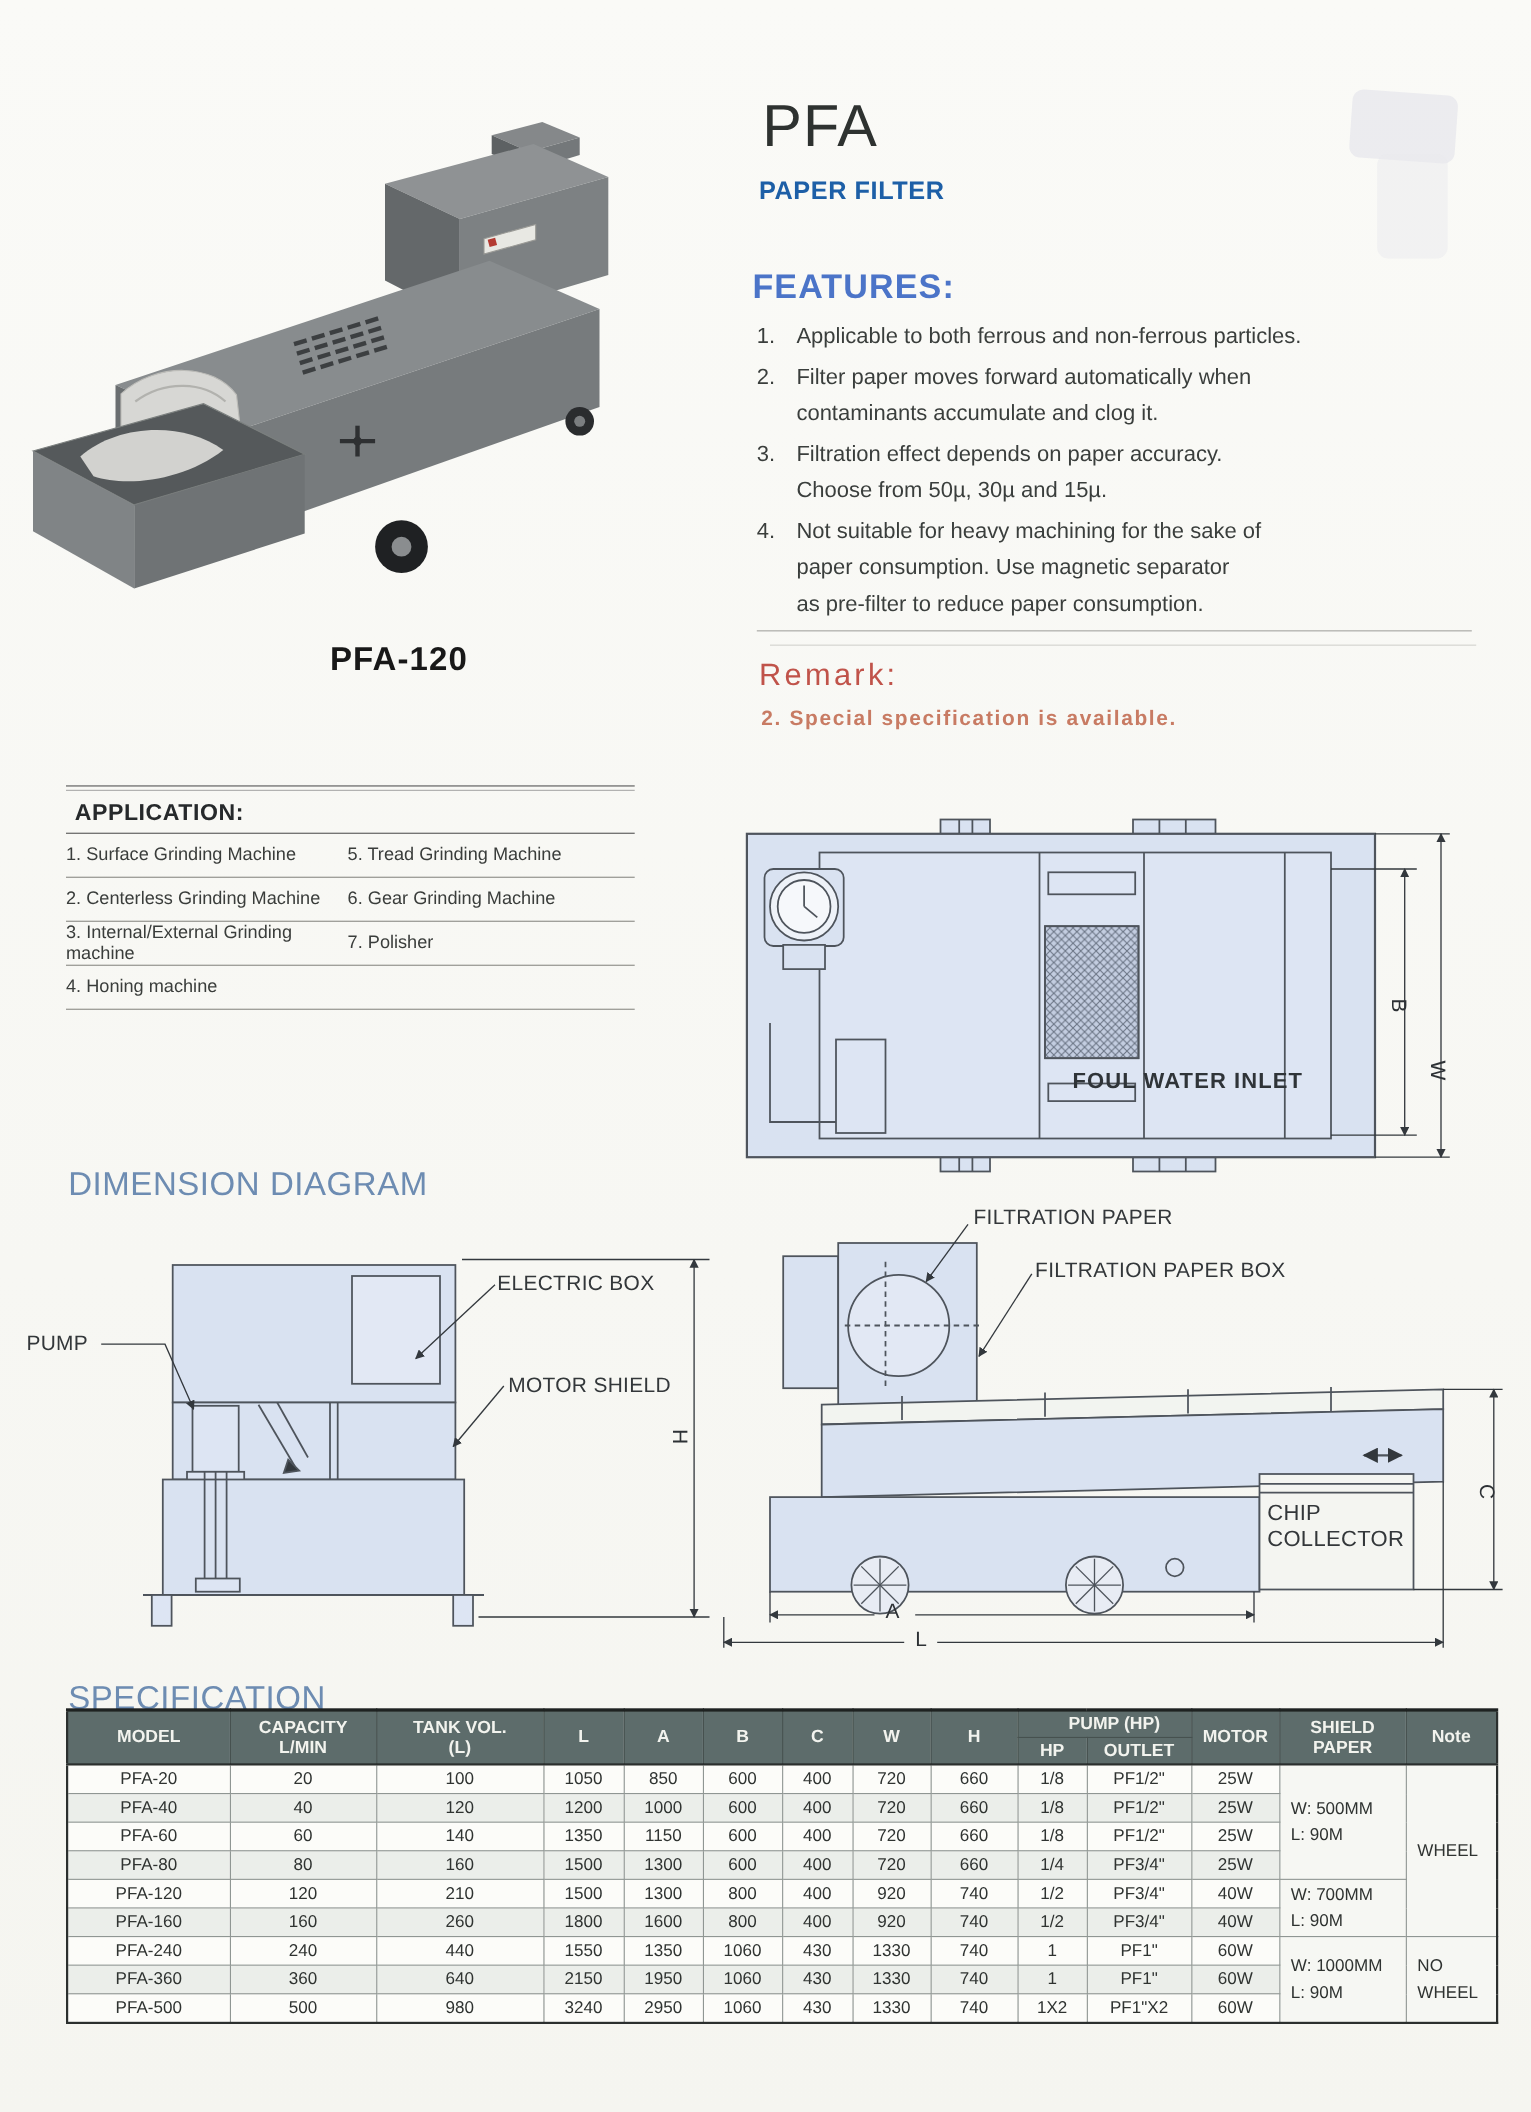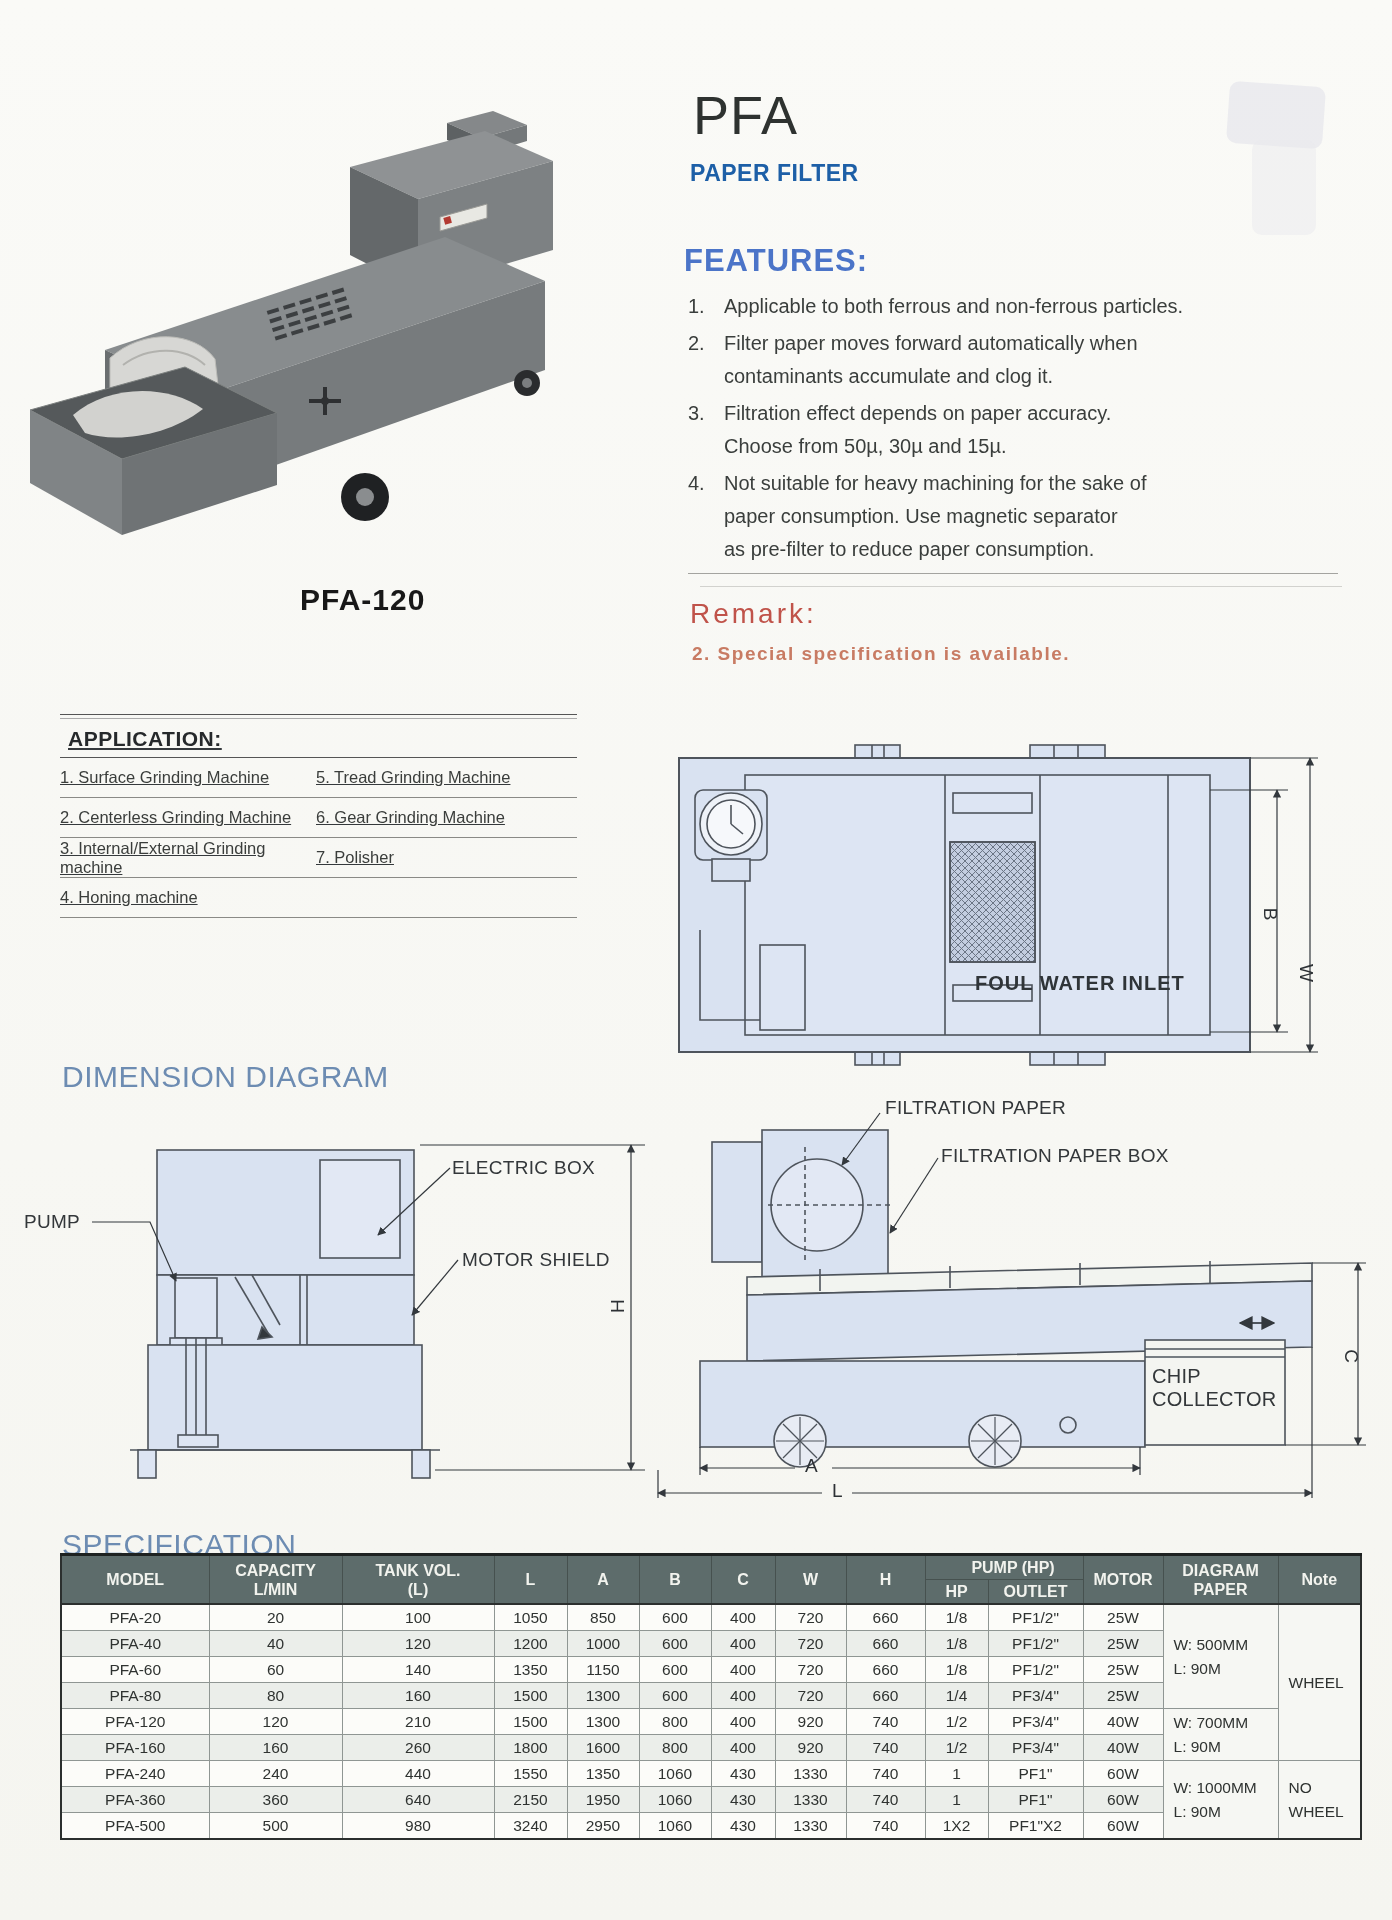--- a/index.html
+++ b/index.html
@@ -18,21 +18,21 @@
   .app-h{font-size:21px;font-weight:700;color:#26292b;letter-spacing:.5px;}
 
   
   .feat-item{display:flex;font-size:20px;color:#3a3e3c;line-height:33px;margin-bottom:4px;}
   .feat-num{width:36px;flex:none;}
   .feat-text{white-space:pre-line;flex:1;}
 
   .remark-item{font-size:19px;font-weight:700;color:#c87b63;letter-spacing:1.5px;line-height:28px;}
 
   
-  .app-block{position:absolute;left:60px;top:714px;width:517px;text-decoration:underline;}
+  .app-block{position:absolute;left:60px;top:714px;width:517px;}
   .app-line{height:0;border-top:1px solid #555;}
   .app-line.light{border-top-color:#aaa;}
   .app-row{display:flex;font-size:16.5px;color:#3a3d3b;align-items:center;height:39px;border-bottom:1px solid #8a8a86;}
   .app-col1{width:256px;flex:none;}
   .app-col2{flex:1;}
 
   
   .dlabel{position:absolute;font-size:19px;color:#33373a;letter-spacing:.3px;white-space:pre-line;}
   .dletter{position:absolute;font-size:19px;color:#2d3135;font-weight:400;}
   .rot{transform:rotate(90deg);transform-origin:center;}
@@ -389,21 +389,21 @@
           <th rowspan="2">TANK VOL.
 (L)</th>
           <th rowspan="2">L</th>
           <th rowspan="2">A</th>
           <th rowspan="2">B</th>
           <th rowspan="2">C</th>
           <th rowspan="2">W</th>
           <th rowspan="2">H</th>
           <th colspan="2" style="border-bottom:1px solid #46514f;padding-left:20px;">PUMP (HP)</th>
           <th rowspan="2">MOTOR</th>
-          <th rowspan="2">DIAGRAM
+          <th rowspan="2">SHIELD
 PAPER</th>
           <th rowspan="2">Note</th>
         </tr>
         <tr>
           <th>HP</th>
           <th>OUTLET</th>
         </tr>
       </thead>
       <tbody>
           <tr>

